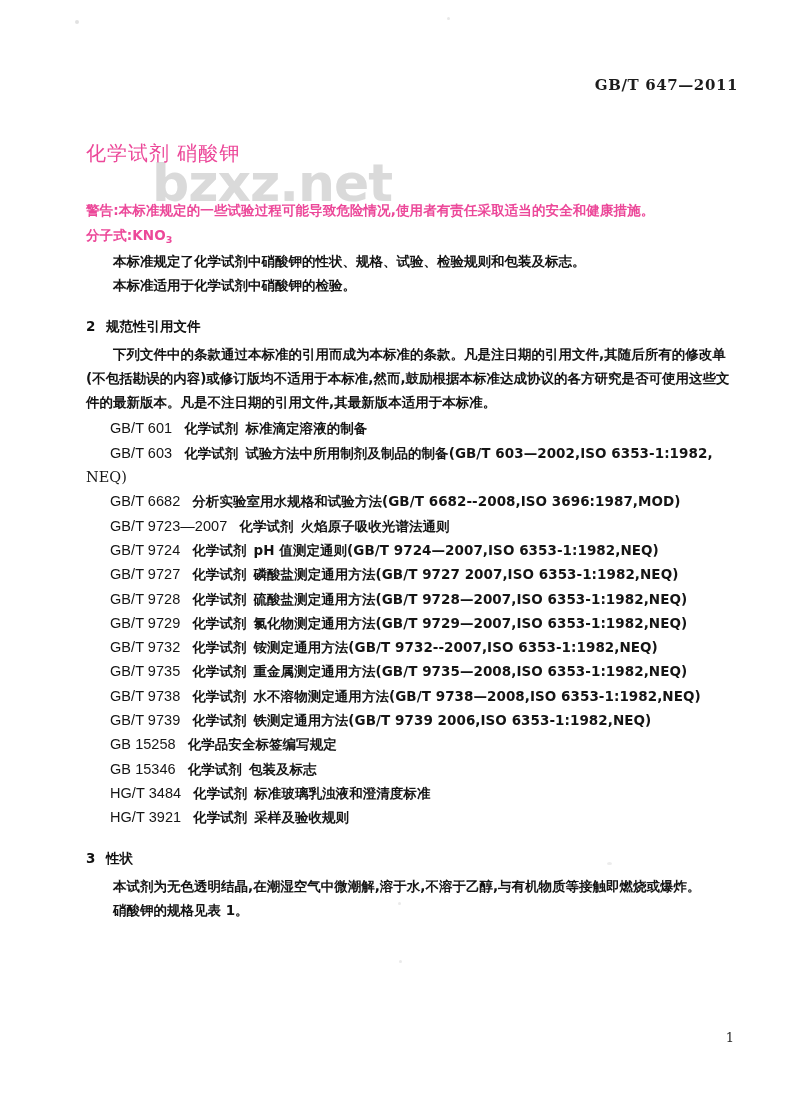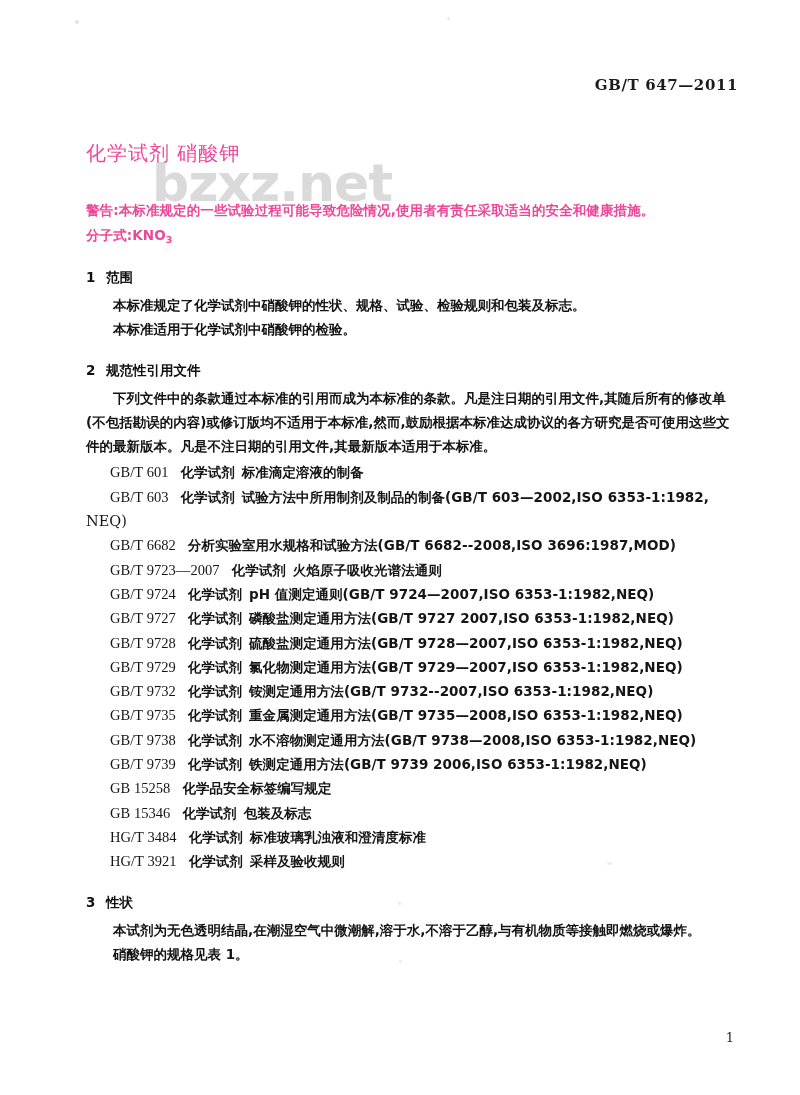--- a/index.html
+++ b/index.html
@@ -116,21 +116,21 @@
     margin-top: 2px;
   }
   .ref {
     font-size: 14.5px;
     line-height: 24.3px;
     color: #151515;
     padding-left: 24px;
     text-indent: -0px;
     letter-spacing: .05px;
   }
-  .ref .code { font-family: Liberation Serif, serif; text-align: right; }
+  .ref .code { font-family: Liberation Sans, sans-serif; text-align: right; }
   .ref .cn {
     font-family: "DejaVu Sans", "Liberation Sans", sans-serif;
     font-weight: bold;
     font-size: 13.5px;
   }
   .ref .gap  { display: inline-block; width: 12px; }
   .ref .gap-s{ display: inline-block; width: 7px; }
   
   .ref-cont {
     font-size: 14.5px;
@@ -176,23 +176,20 @@
 
     <div class="doc-title">化学试剂    硝酸钾</div>
 
     <div class="flow">
 
       <div class="warn-block">
         <div class="ln">警告:本标准规定的一些试验过程可能导致危险情况,使用者有责任采取适当的安全和健康措施。</div>
         <div class="ln"><span>分子式:KNO</span><sub>3</sub></div>
       </div>
 
-      <div class="sec-head">
-        <span class="num">1</span><span>范围</span>
-      </div>
       <div class="body-cn ind">本标准规定了化学试剂中硝酸钾的性状、规格、试验、检验规则和包装及标志。</div>
       <div class="body-cn ind">本标准适用于化学试剂中硝酸钾的检验。</div>
 
       <div class="sec-head">
         <span class="num">2</span><span>规范性引用文件</span>
       </div>
       <div class="body-cn ind">下列文件中的条款通过本标准的引用而成为本标准的条款。凡是注日期的引用文件,其随后所有的修改单(不包括勘误的内容)或修订版均不适用于本标准,然而,鼓励根据本标准达成协议的各方研究是否可使用这些文件的最新版本。凡是不注日期的引用文件,其最新版本适用于本标准。</div>
 
       <div class="ref-list">
 

